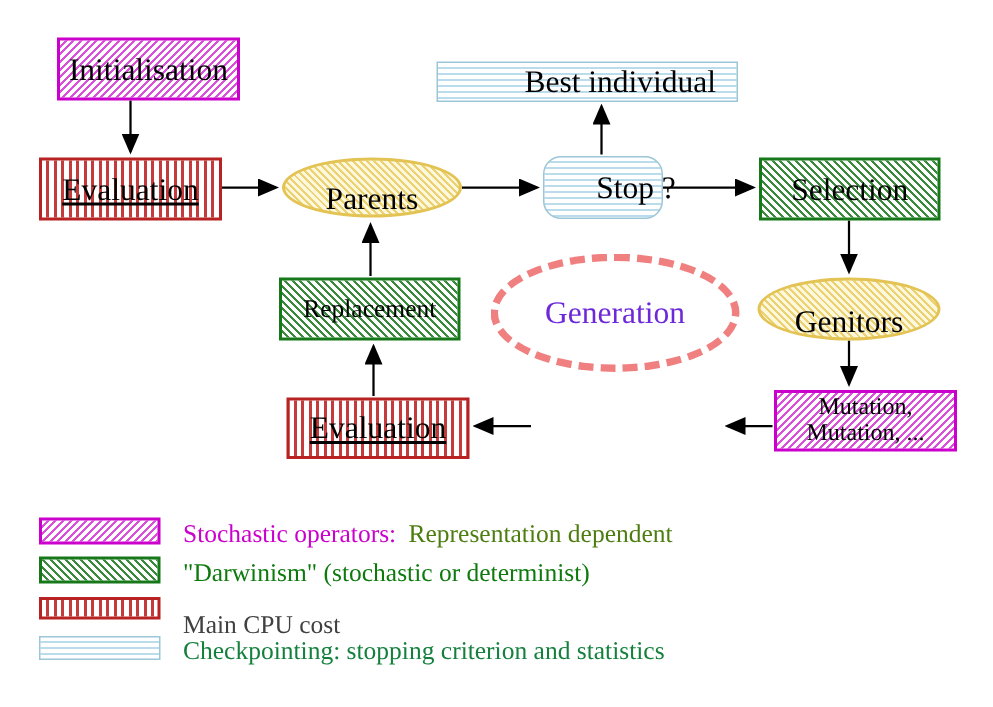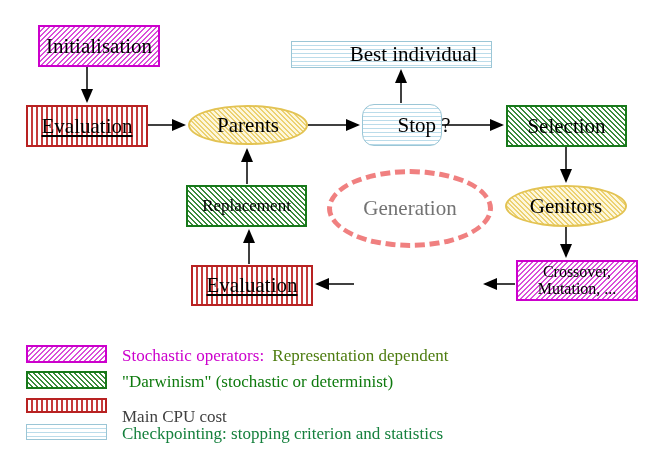--- a/index.html
+++ b/index.html
@@ -45,31 +45,31 @@
     background: repeating-linear-gradient(180deg,
       #ffffff 0px, #ffffff 2.6px, #BBDCEA 2.6px, #BBDCEA 4px);
     padding-left: 44px;
   }
   .hatch-yellow {
     border: 2px solid #E3C353;
     background: #FDF7DC repeating-linear-gradient(45deg,
       rgba(236,212,120,0) 0px, rgba(236,212,120,0) 2px,
       rgba(233,203,95,0.85) 2px, rgba(233,203,95,0.85) 3.4px);
   }
-  .ellipse { border-radius: 50%; }
+  .ellipse { border-radius: 50%; align-items: flex-end; }
 
   .dashed-ellipse {
     position: absolute;
     box-sizing: border-box;
     border: 5px dashed #F08080;
     border-radius: 50%;
     display: flex;
     align-items: center;
     justify-content: center;
-    color: #737373;
+    color: #6d28d9;
     font-size: 21px;
   }
 
   #arrows {
     position: absolute;
     left: 0; top: 0;
     width: 662px; height: 471px;
   }
   #arrows line { stroke: #000000; stroke-width: 1.5; }
 
@@ -128,21 +128,21 @@
 
   <div class="node hatch-green" style="left:506px; top:105px; width:121px; height:42px;">
     <span>Selection</span>
   </div>
 
   <div class="node hatch-yellow ellipse" style="left:505px; top:185px; width:122px; height:42px;">
     <span>Genitors</span>
   </div>
 
   <div class="node hatch-magenta" style="left:516px; top:260px; width:122px; height:41px; font-size:16px; flex-direction:column;">
-    <div>Crossover,</div>
+    <div>Mutation,</div>
     <div>Mutation, ...</div>
   </div>
 
 
   <div class="node stripes-red" style="left:191px; top:265px; width:122px; height:41px;">
     <span>Evaluation</span>
   </div>
 
   <div class="node hatch-green" style="left:186px; top:185px; width:121px; height:42px; font-size:17px;">
     <span>Replacement</span>

